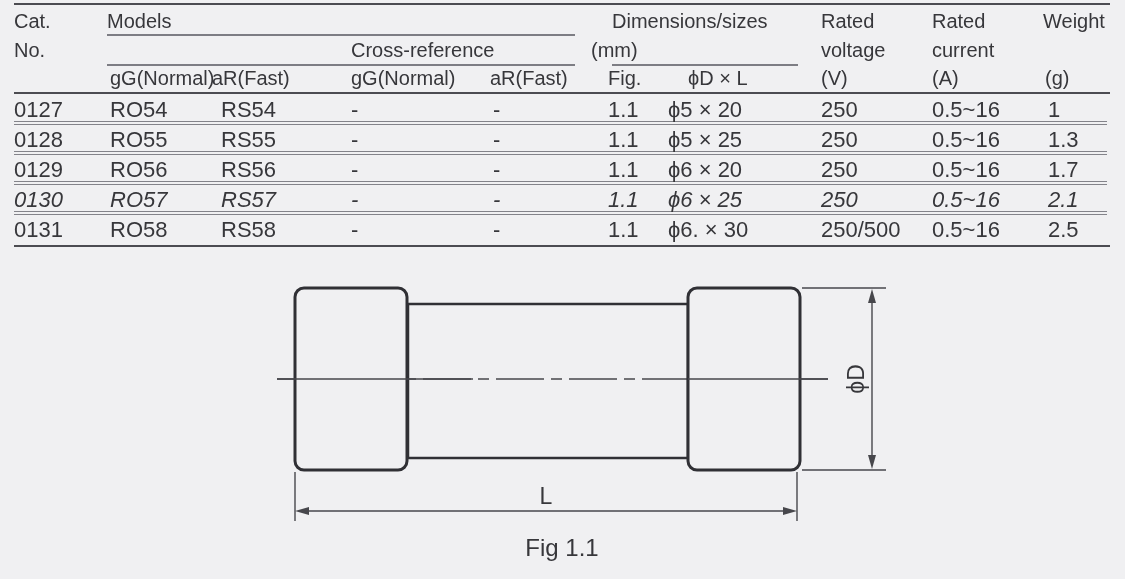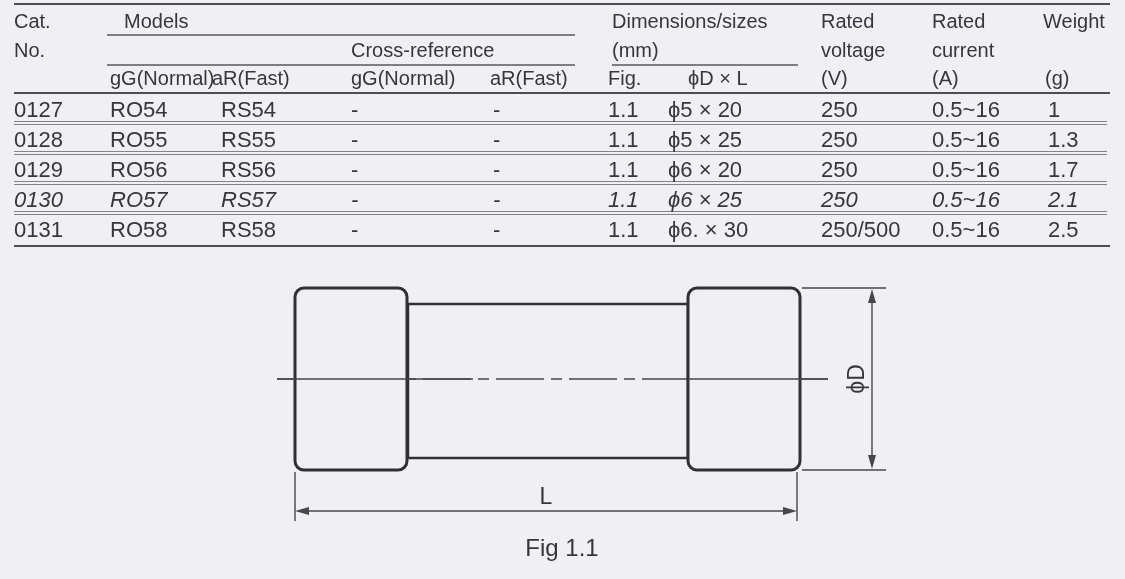--- a/index.html
+++ b/index.html
@@ -72,24 +72,24 @@
   <div class="rule-thin" style="left:612px;top:64px;width:186px;height:2px;"></div>
   <div class="rule" style="left:14px;top:92px;width:1096px;height:2px;"></div>
   <div class="sep" style="left:14px;top:121px;width:1093px;"></div>
   <div class="sep" style="left:14px;top:151px;width:1093px;"></div>
   <div class="sep" style="left:14px;top:181px;width:1093px;"></div>
   <div class="sep" style="left:14px;top:211px;width:1093px;"></div>
   <div class="rule" style="left:14px;top:245px;width:1096px;height:2px;"></div>
 
   <div class="lbl" style="left:14px;top:9px;">Cat.</div>
   <div class="lbl" style="left:14px;top:38px;">No.</div>
-  <div class="lbl" style="left:124px;top:9px;">Models</div>
+  <div class="lbl" style="left:107px;top:9px;">Models</div>
   <div class="lbl" style="left:351px;top:38px;">Cross-reference</div>
   <div class="lbl" style="left:612px;top:9px;">Dimensions/sizes</div>
-  <div class="lbl" style="left:612px;top:38px;">(mm)</div>
+  <div class="lbl" style="left:591px;top:38px;">(mm)</div>
   <div class="lbl" style="left:821px;top:9px;">Rated</div>
   <div class="lbl" style="left:821px;top:38px;">voltage</div>
   <div class="lbl" style="left:932px;top:9px;">Rated</div>
   <div class="lbl" style="left:932px;top:38px;">current</div>
   <div class="lbl" style="left:1043px;top:9px;">Weight</div>
 
   <div class="lbl" style="left:110px;top:66px;">gG(Normal)</div>
   <div class="lbl" style="left:212px;top:66px;">aR(Fast)</div>
   <div class="lbl" style="left:351px;top:66px;">gG(Normal)</div>
   <div class="lbl" style="left:490px;top:66px;">aR(Fast)</div>

